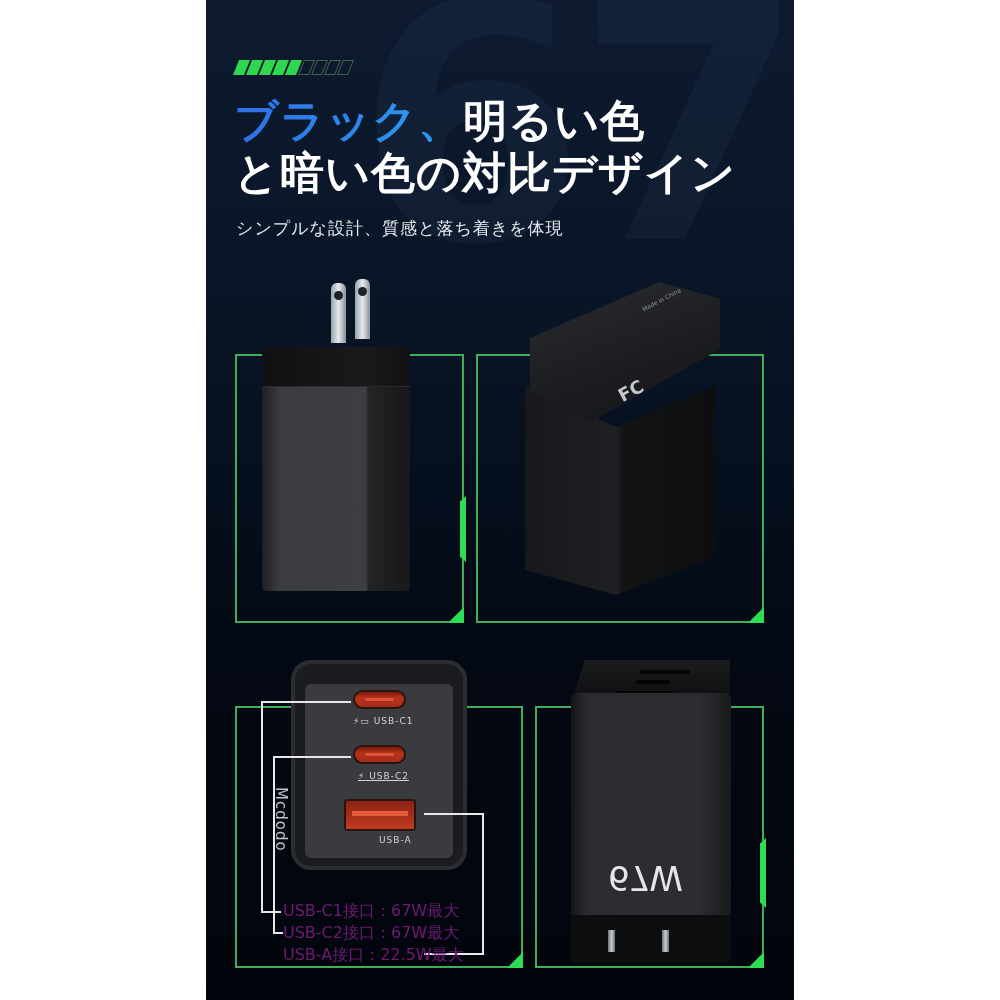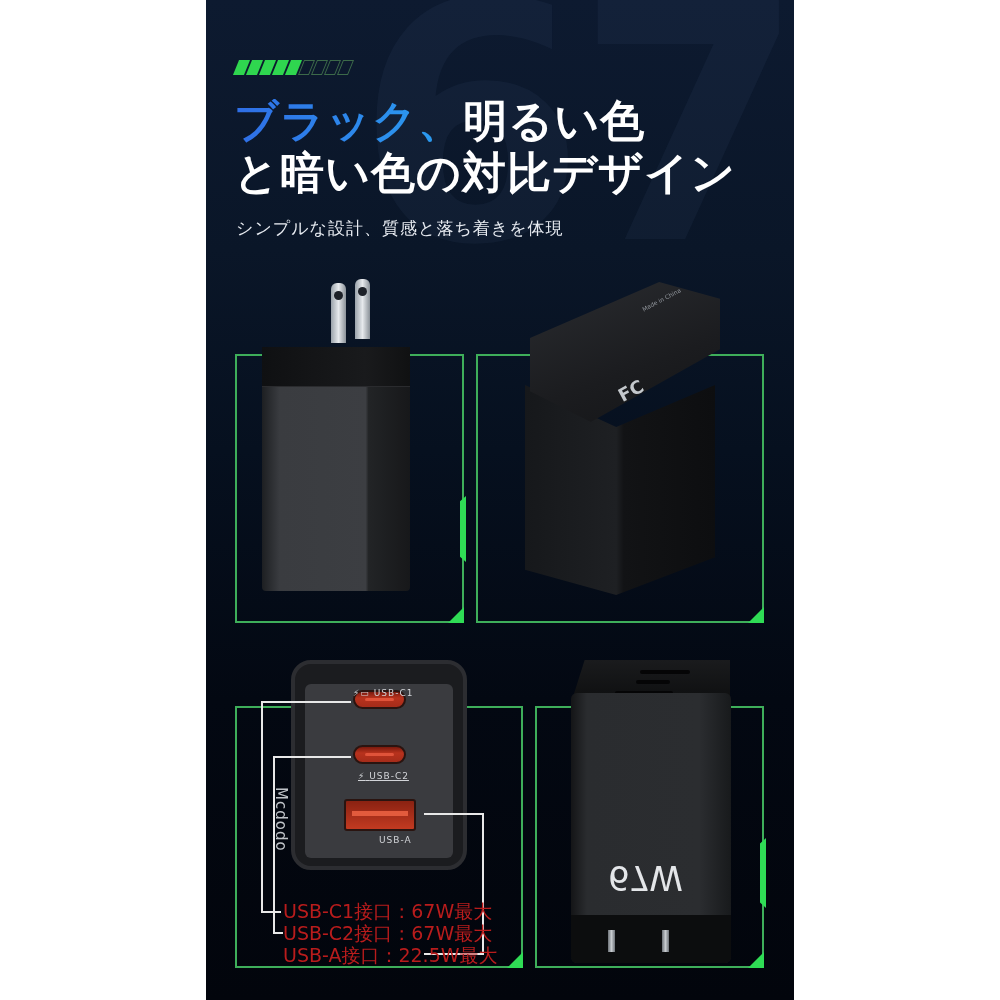--- a/index.html
+++ b/index.html
@@ -89,21 +89,21 @@
     background: #3a3b3f; border-radius: 6px;
   }
   .port-c { position: absolute; width: 53px; height: 19px; border-radius: 10px; background: linear-gradient(180deg,#7a1a0e,#b8321d 40%,#a52c1a); border: 2px solid #2a1410; }
   .port-c::after { content:""; position:absolute; left: 10px; right: 10px; top: 6px; height: 3px; border-radius: 2px; background: #e0533a; }
   .port-a { position: absolute; left: 344px; top: 799px; width: 72px; height: 32px; border-radius: 3px; background: linear-gradient(180deg,#8a2212,#c23a21); border: 2px solid #2a1410; }
   .port-a::after { content:""; position:absolute; left: 6px; right: 6px; top: 10px; height: 5px; background: #e25b3d; }
   .port-label { position: absolute; font-size: 9px; color: #d2d4d8; letter-spacing: 1px; white-space: nowrap; }
 
   .callout { position: absolute; border-color: #e8e8e8; border-style: solid; border-width: 0; }
 
-  .spec { position: absolute; left: 283px; font-size: 19px; color: #b91c1c; white-space: nowrap; line-height: 22px; }
+  .spec { position: absolute; left: 283px; font-size: 16px; color: #701a75; white-space: nowrap; line-height: 22px; }
 
   
   .ch-67 {
     position: absolute; left: 571px; top: 693px; width: 160px; height: 270px;
     background: linear-gradient(90deg, #141517 0%, #2a2c2f 10%, #2b2d30 80%, #181a1c 100%);
     border-radius: 6px;
   }
   .ch-67-top {
     position: absolute; left: 572px; top: 660px; width: 158px; height: 40px;
     background: linear-gradient(180deg,#1a1b1d,#0e0f10);
@@ -170,21 +170,21 @@
 </div>
 
 <div class="ch-iso-body"></div>
 <div class="ch-iso-top"></div>
 <div class="iso-text" style="left:640px;top:296px;">Made in China</div>
 <div class="iso-fc">FC</div>
 
 <div class="ports-outer"></div>
 <div class="ports-inner"></div>
 <div class="port-c" style="left:353px;top:690px;"></div>
-<div class="port-label" style="left:353px;top:688px;"><span>⚡▭</span> <span>USB-C1</span></div>
+<div class="port-label" style="left:353px;top:716px;"><span>⚡▭</span> <span>USB-C1</span></div>
 <div class="port-c" style="left:353px;top:745px;"></div>
 <div class="port-label" style="left:358px;top:771px;text-decoration:underline;"><span>⚡</span> <span>USB-C2</span></div>
 <div class="port-a"></div>
 <div class="port-label" style="left:379px;top:835px;">USB-A</div>
 
 <div class="callout" style="left:261px;top:701px;width:90px;height:211px;border-top-width:2px;border-left-width:2px;"></div>
 <div class="callout" style="left:261px;top:911px;width:20px;height:2px;border-top-width:2px;"></div>
 <div class="callout" style="left:273px;top:756px;width:78px;height:177px;border-top-width:2px;border-left-width:2px;"></div>
 <div class="callout" style="left:273px;top:932px;width:10px;height:2px;border-top-width:2px;"></div>
 <div class="callout" style="left:424px;top:813px;width:60px;height:142px;border-top-width:2px;border-right-width:2px;border-bottom-width:2px;"></div>

